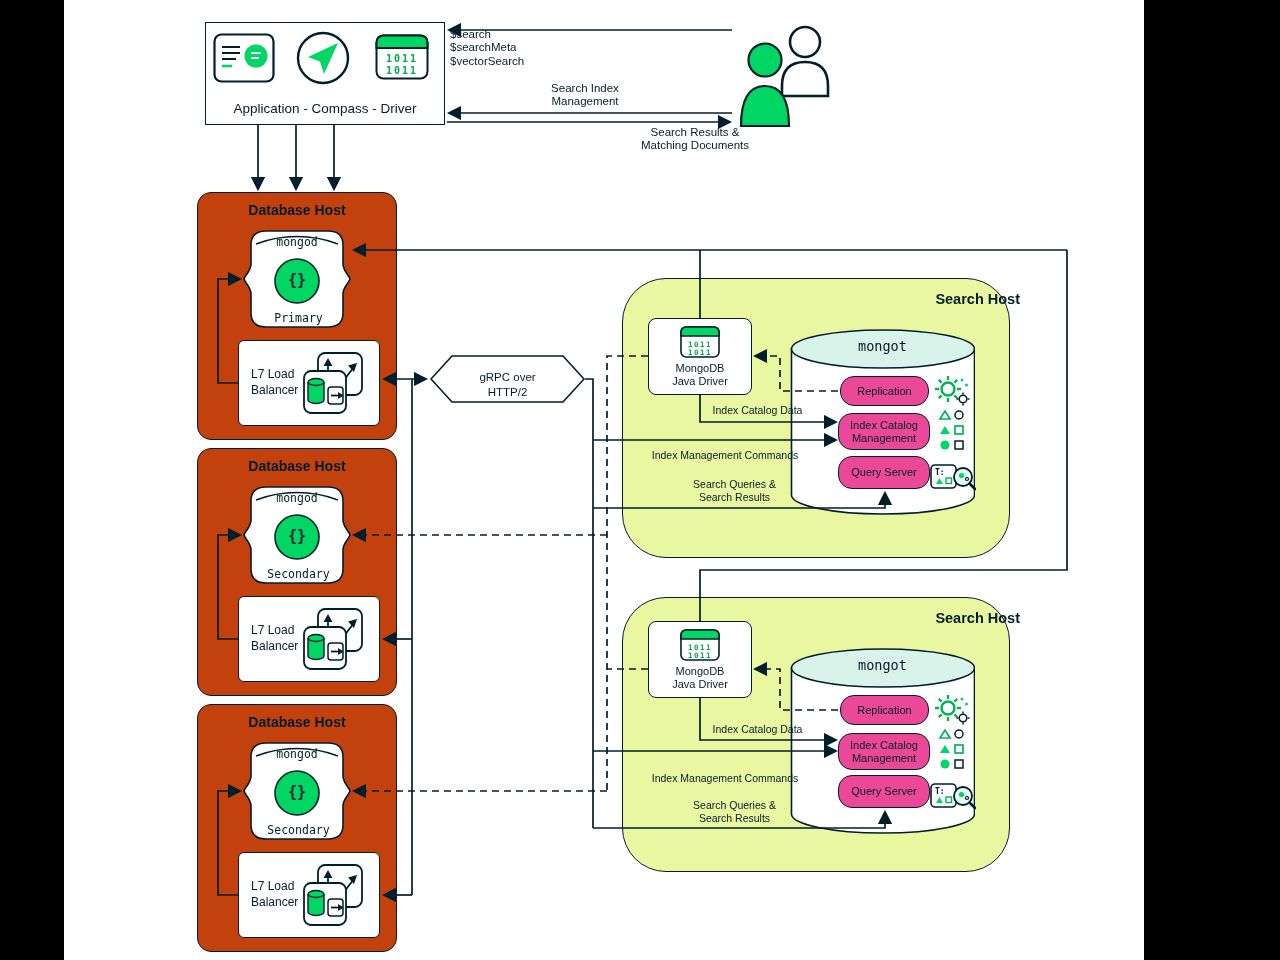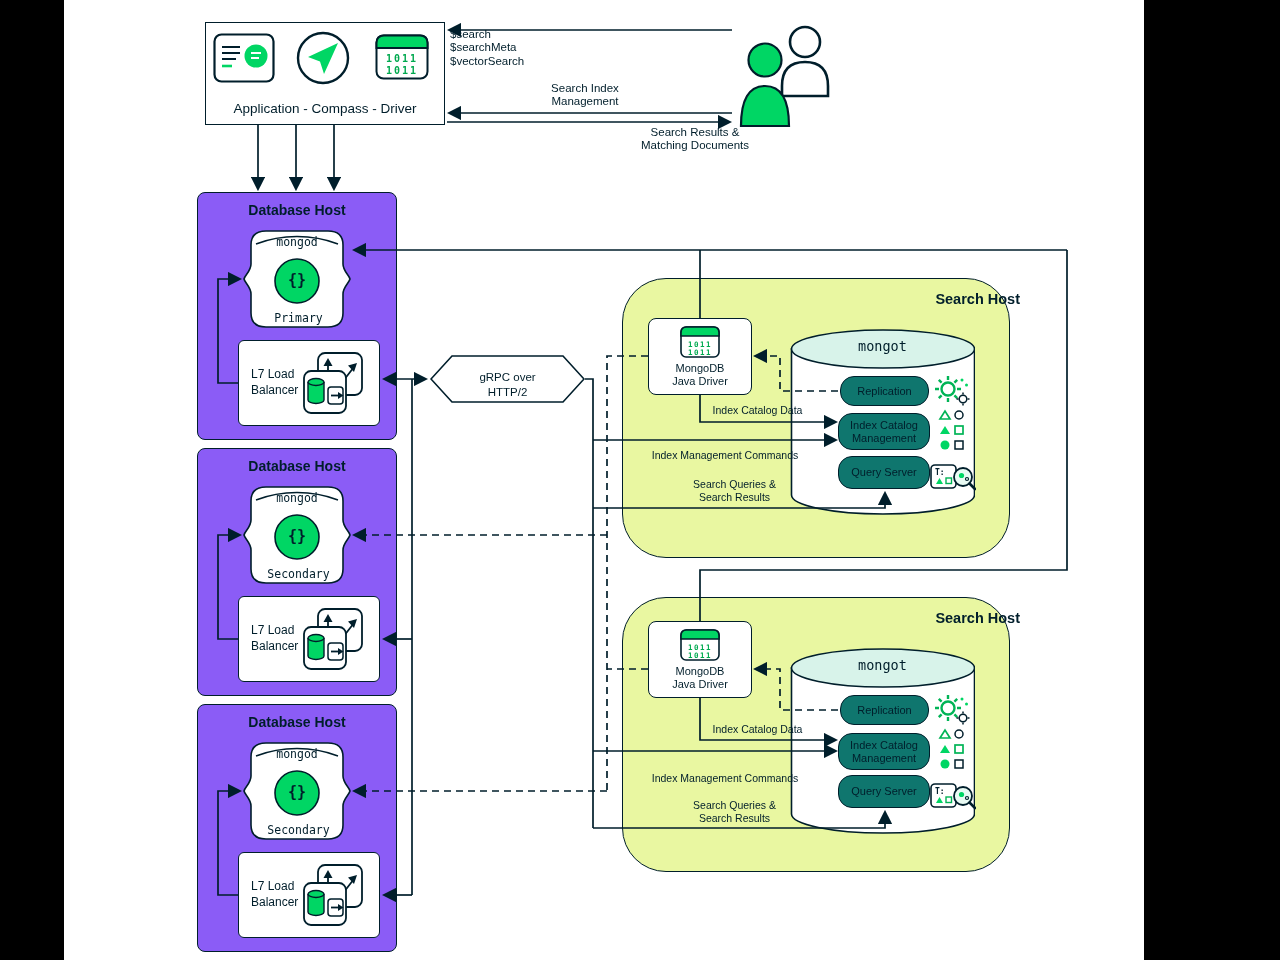--- a/index.html
+++ b/index.html
@@ -4,38 +4,38 @@
 <style>
   *{box-sizing:border-box}
   html,body{margin:0;padding:0}
   body{width:1280px;height:960px;position:relative;background:#000;overflow:hidden;
        font-family:"Liberation Sans",sans-serif;color:#001E2B}
   .bg{position:absolute;left:64px;top:0;width:1080px;height:960px;background:#fff;z-index:1}
   .bar{position:absolute;top:0;height:960px;background:#000;z-index:40}
   .box{position:absolute;z-index:10}
   .app-box{border:1.6px solid #001E2B;background:#fff}
   .app-label{position:absolute;bottom:8px;left:0;right:0;text-align:center;font-size:13.5px}
-  .host{background:#8b5cf6;border:1.6px solid #001E2B;border-radius:8px}
+  .host{background:#c2410c;border:1.6px solid #001E2B;border-radius:14px}
   .shost{background:#E9F7A1;border:1.6px solid #001E2B;border-radius:44px}
   .host-title{position:absolute;left:0;right:0;top:9px;text-align:center;font-size:14px;font-weight:700}
   .sh-title{position:absolute;z-index:11;text-align:right;font-size:14.5px;font-weight:700}
   .mono{font-family:"DejaVu Sans Mono",monospace}
   .widget{position:absolute;width:110px;height:110px;z-index:12}
   .widget .proc{position:absolute;top:11px;left:0;right:0;text-align:center;font-size:11.5px}
   .widget .glyph{position:absolute;top:48px;left:0;right:0;text-align:center;font-size:15px;font-weight:700;line-height:17px}
   .widget .role{position:absolute;bottom:9px;left:3px;right:0;text-align:center;font-size:11.5px}
   .lb-box{position:absolute;background:#fff;border:1.5px solid #001E2B;border-radius:6px;z-index:12;
           display:flex;align-items:center;padding-left:12px;gap:4px}
   .lb-text{font-size:12px;line-height:1.3}
   .hex-label{position:absolute;z-index:12;display:flex;flex-direction:column;align-items:center;justify-content:center;
              font-size:11.5px;line-height:1.3;text-align:center}
   .jd-box{position:absolute;background:#fff;border:1.5px solid #001E2B;border-radius:8px;z-index:12}
   .jd-icon-wrap{position:absolute;top:7px;left:0;right:0;display:flex;justify-content:center}
   .jd-label{position:absolute;bottom:6px;left:0;right:0;text-align:center;font-size:11px;line-height:1.2}
-  .pbox{position:absolute;background:#0f766e;border:1.3px solid #001E2B;border-radius:14px;z-index:13;
+  .pbox{position:absolute;background:#ec4899;border:1.3px solid #001E2B;border-radius:14px;z-index:13;
         display:flex;flex-direction:column;align-items:center;justify-content:center;text-align:left;
         font-size:11px;line-height:1.15}
   .flow-label{position:absolute;z-index:15;font-size:11.5px;line-height:1.16}
   .small-label{position:absolute;z-index:15;font-size:10.5px;text-align:center;line-height:1.25}
   .cyl{position:absolute;z-index:11}
   .cyl-title{position:absolute;z-index:13;text-align:center;font-size:13.5px}
   .icon{position:absolute;z-index:13}
   .connectors{position:absolute;left:0;top:0;z-index:20;pointer-events:none}
   .ln{fill:none;stroke:#001E2B;stroke-width:1.7}
   .dash{stroke-dasharray:7 5}

